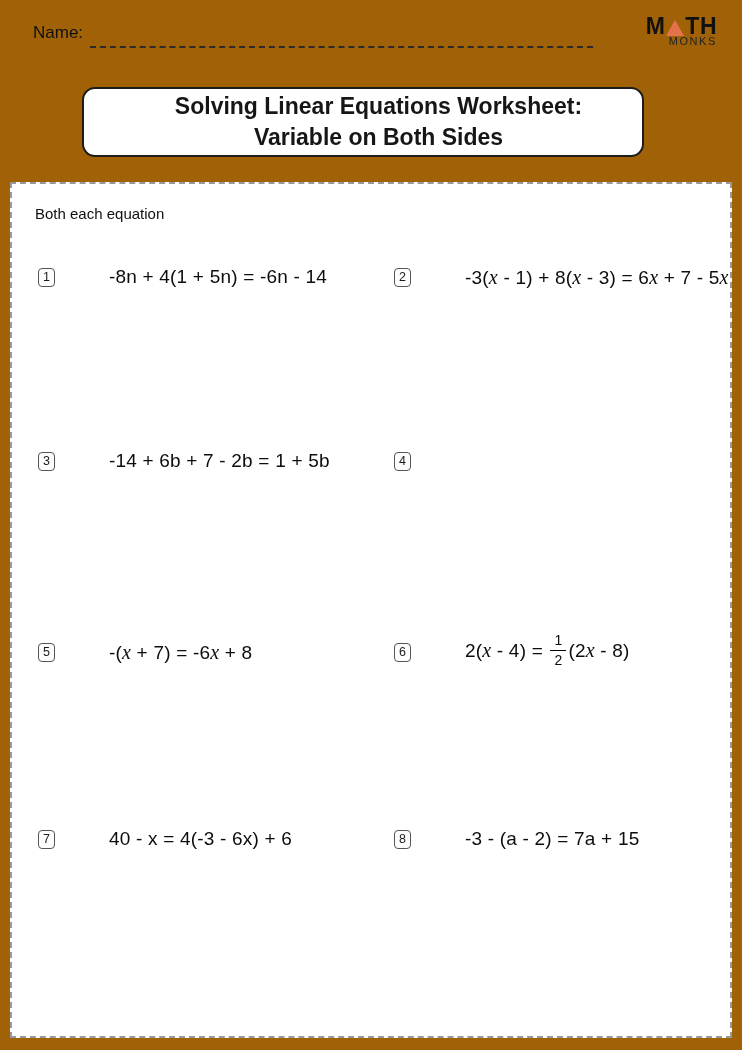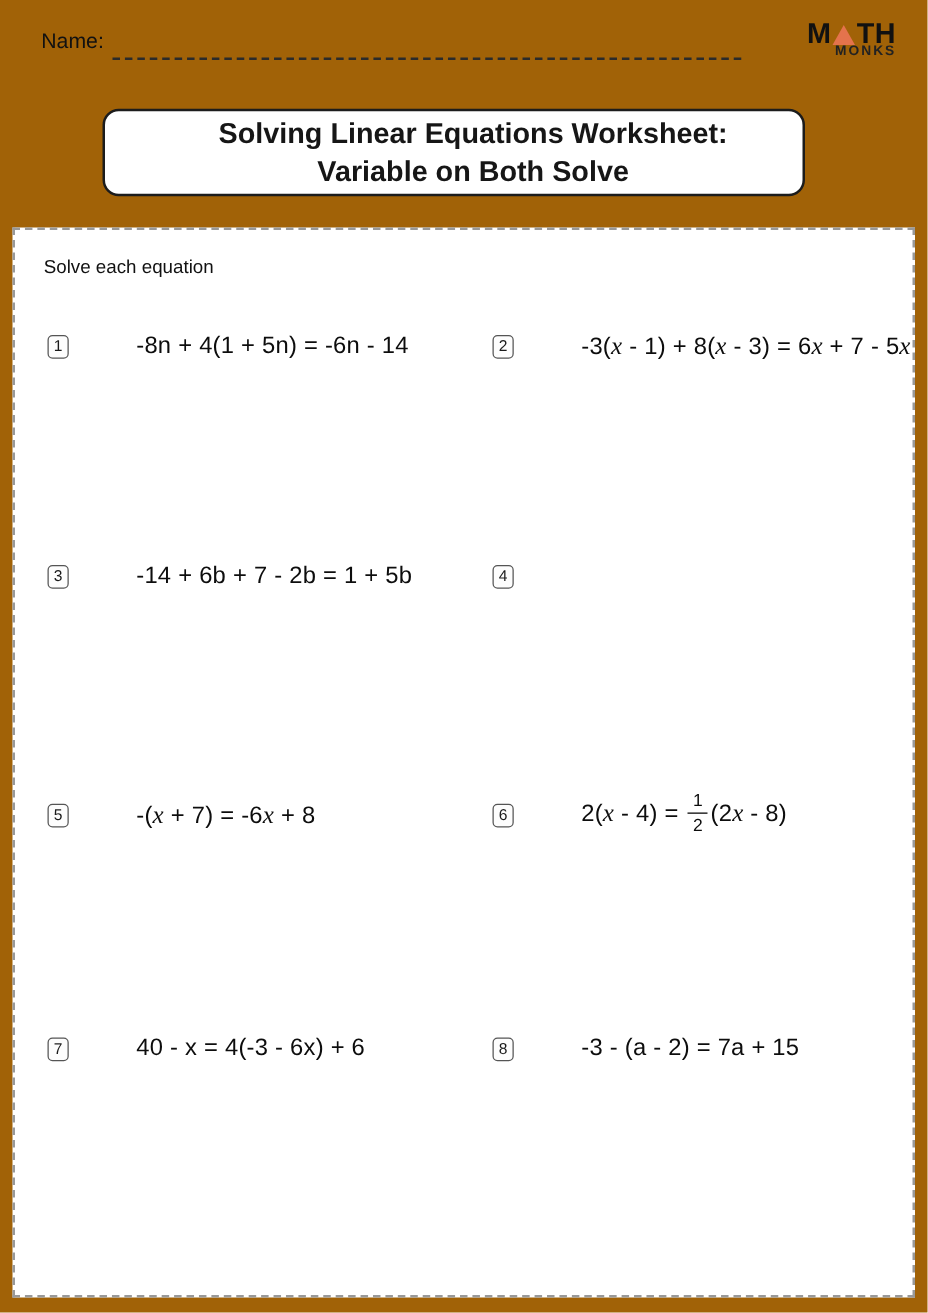--- a/index.html
+++ b/index.html
@@ -33,21 +33,21 @@
     font-size: 23px; font-weight: bold; letter-spacing: 0.5px; line-height: 22px;
   }
   .logo-tri {
     display: inline-block; width: 0; height: 0;
     border-left: 9px solid transparent;
     border-right: 9px solid transparent;
     border-bottom: 16px solid #e4734c;
     margin: 0 1px 1px 1px;
   }
   .logo-monks {
-    font-size: 11px; font-weight: bold; letter-spacing: 1.6px;
+    font-size: 11px; font-weight: normal; letter-spacing: 1.6px;
     margin-top: -2px; color: #222;
   }
 
   
   .title-box {
     position: absolute; left: 82px; top: 87px;
     width: 562px; height: 70px;
     border: 2px solid #1c1c1c; border-radius: 13px;
     display: flex; flex-direction: column; justify-content: center;
     text-align: center; background: #fff;
@@ -101,25 +101,25 @@
     <div class="logo-math">
       <span>M</span>
         <span class="logo-tri" style="border-bottom-color: rgb(228, 115, 76);"></span>
         <span>TH</span>
     </div>
     <div class="logo-monks">MONKS</div>
   </div>
 
   <div class="title-box">
     <div class="title-line">Solving Linear Equations Worksheet:</div>
-    <div class="title-line">Variable on Both Solve</div>
+    <div class="title-line">Variable on Both Sides</div>
   </div>
 
   <div class="main-box">
-    <div class="instruction">Solve each equation</div>
+    <div class="instruction">Both each equation</div>
     <div class="problems">
         <div class="problem" style="top: 77px; left: 26px;"><span class="badge">1</span><span class="equation"><span>-8n + 4(1 + 5n) = -6n - 14</span></span></div>
         <div class="problem" style="top: 77px; left: 382px;"><span class="badge">2</span><span class="equation"><span>-3(</span><span class="mvar">x</span><span> - 1) + 8(</span><span class="mvar">x</span><span> - 3) = 6</span><span class="mvar">x</span><span> + 7 - 5</span><span class="mvar">x</span></span></div>
         <div class="problem" style="top: 261px; left: 26px;"><span class="badge">3</span><span class="equation"><span>-14 + 6b + 7 - 2b = 1 + 5b</span></span></div>
         <div class="problem" style="top: 261px; left: 382px;"><span class="badge">4</span></div>
         <div class="problem" style="top: 452px; left: 26px;"><span class="badge">5</span><span class="equation"><span>-(</span><span class="mvar">x</span><span> + 7) = -6</span><span class="mvar">x</span><span> + 8</span></span></div>
         <div class="problem" style="top: 452px; left: 382px;"><span class="badge">6</span><span class="equation"><span>2(</span><span class="mvar">x</span><span> - 4) = </span><span class="frac"><span class="num">1</span><span class="den">2</span></span><span>(2</span><span class="mvar">x</span><span> - 8)</span></span></div>
         <div class="problem" style="top: 639px; left: 26px;"><span class="badge">7</span><span class="equation"><span>40 - x = 4(-3 - 6x) + 6</span></span></div>
         <div class="problem" style="top: 639px; left: 382px;"><span class="badge">8</span><span class="equation"><span>-3 - (a - 2) = 7a + 15</span></span></div>
       </div>

